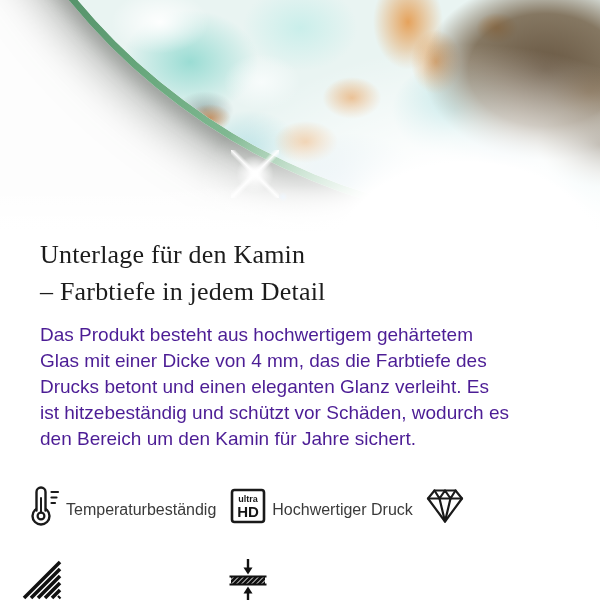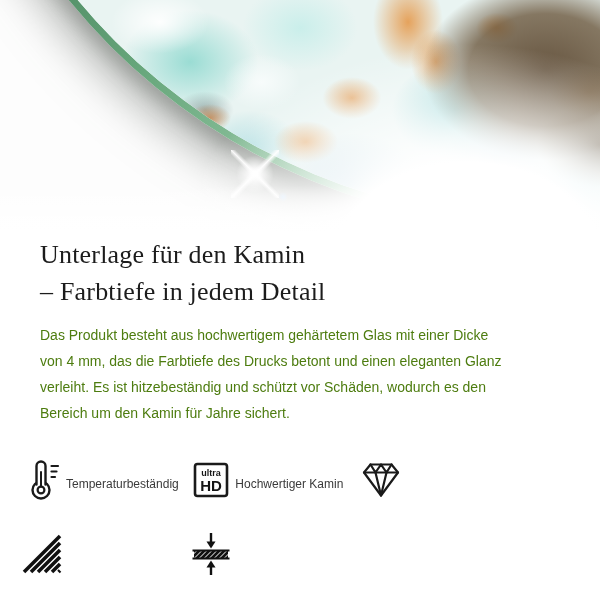--- a/index.html
+++ b/index.html
@@ -58,34 +58,34 @@
     radial-gradient(430px 310px at 78% 110%, #fff 30%, rgba(255,255,255,0) 68%),
     linear-gradient(to bottom, rgba(255,255,255,0) 80%, rgba(255,255,255,.85) 95%, #fff 100%);}
 
   
   .content{padding:0 40px;}
   .title{
     margin:4px 0 0 0;font-family:"Liberation Serif","DejaVu Serif",serif;
     font-weight:400;font-size:26px;line-height:37px;color:#1c1c1c;letter-spacing:.2px;
   }
   .desc{
-    margin:12px 0 0 0;font-size:14px;line-height:26px;color:#4d7c0f;max-width:528px;
+    margin:12px 0 0 0;font-size:19px;line-height:26px;color:#4c1d95;max-width:528px;
   }
 
   
   .features{
     display:grid;grid-template-columns:1fr 1fr 1fr;
     margin-top:16px;padding:0 30px 0 14px;
   }
   .feature{
     display:flex;align-items:center;
     padding:14px 4px 12px 4px;
   }
   .feature .ic{width:48px;height:48px;display:block;}
-  .feature .lbl{margin-top:8px;font-size:12px;color:#3a3a3a;text-align:center;white-space:nowrap;}
+  .feature .lbl{margin-top:8px;font-size:16px;color:#3a3a3a;text-align:center;white-space:nowrap;}
   .ic *{vector-effect:non-scaling-stroke;}
   .ic text{font-family:"Liberation Sans","DejaVu Sans",sans-serif;font-weight:bold;fill:#151515;}
 </style>
 </head>
 <body>
 
 <div class="page">
 
   <div class="hero">
     <div class="glass-disc">
@@ -120,21 +120,21 @@
       </svg>
       <div class="lbl">Temperaturbeständig</div>
     </div>
 
     <div class="feature">
       <svg class="ic" viewBox="0 0 48 48">
         <rect x="8" y="8" width="32" height="32" rx="2.5" fill="none" stroke="#1a1a1a" stroke-width="2.6"></rect>
         <text x="24" y="20" font-size="9" text-anchor="middle">ultra</text>
         <text x="24" y="34.5" font-size="15" text-anchor="middle">HD</text>
       </svg>
-      <div class="lbl">Hochwertiger Kamin</div>
+      <div class="lbl">Hochwertiger Druck</div>
     </div>
 
 
     <div class="feature">
       <svg class="ic" viewBox="0 0 48 48">
         <g fill="none" stroke="#1a1a1a" stroke-width="2.2" stroke-linecap="round" stroke-linejoin="round">
           <path d="M13.5 8.5 H34.5 L41 16.5 L24 39.5 L7 16.5 Z"></path>
           <path d="M7 16.5 H41"></path>
           <path d="M13.5 8.5 L18.5 16.5 L24 8.5 L29.5 16.5 L34.5 8.5"></path>
           <path d="M18.5 16.5 L24 39.5 L29.5 16.5"></path>

